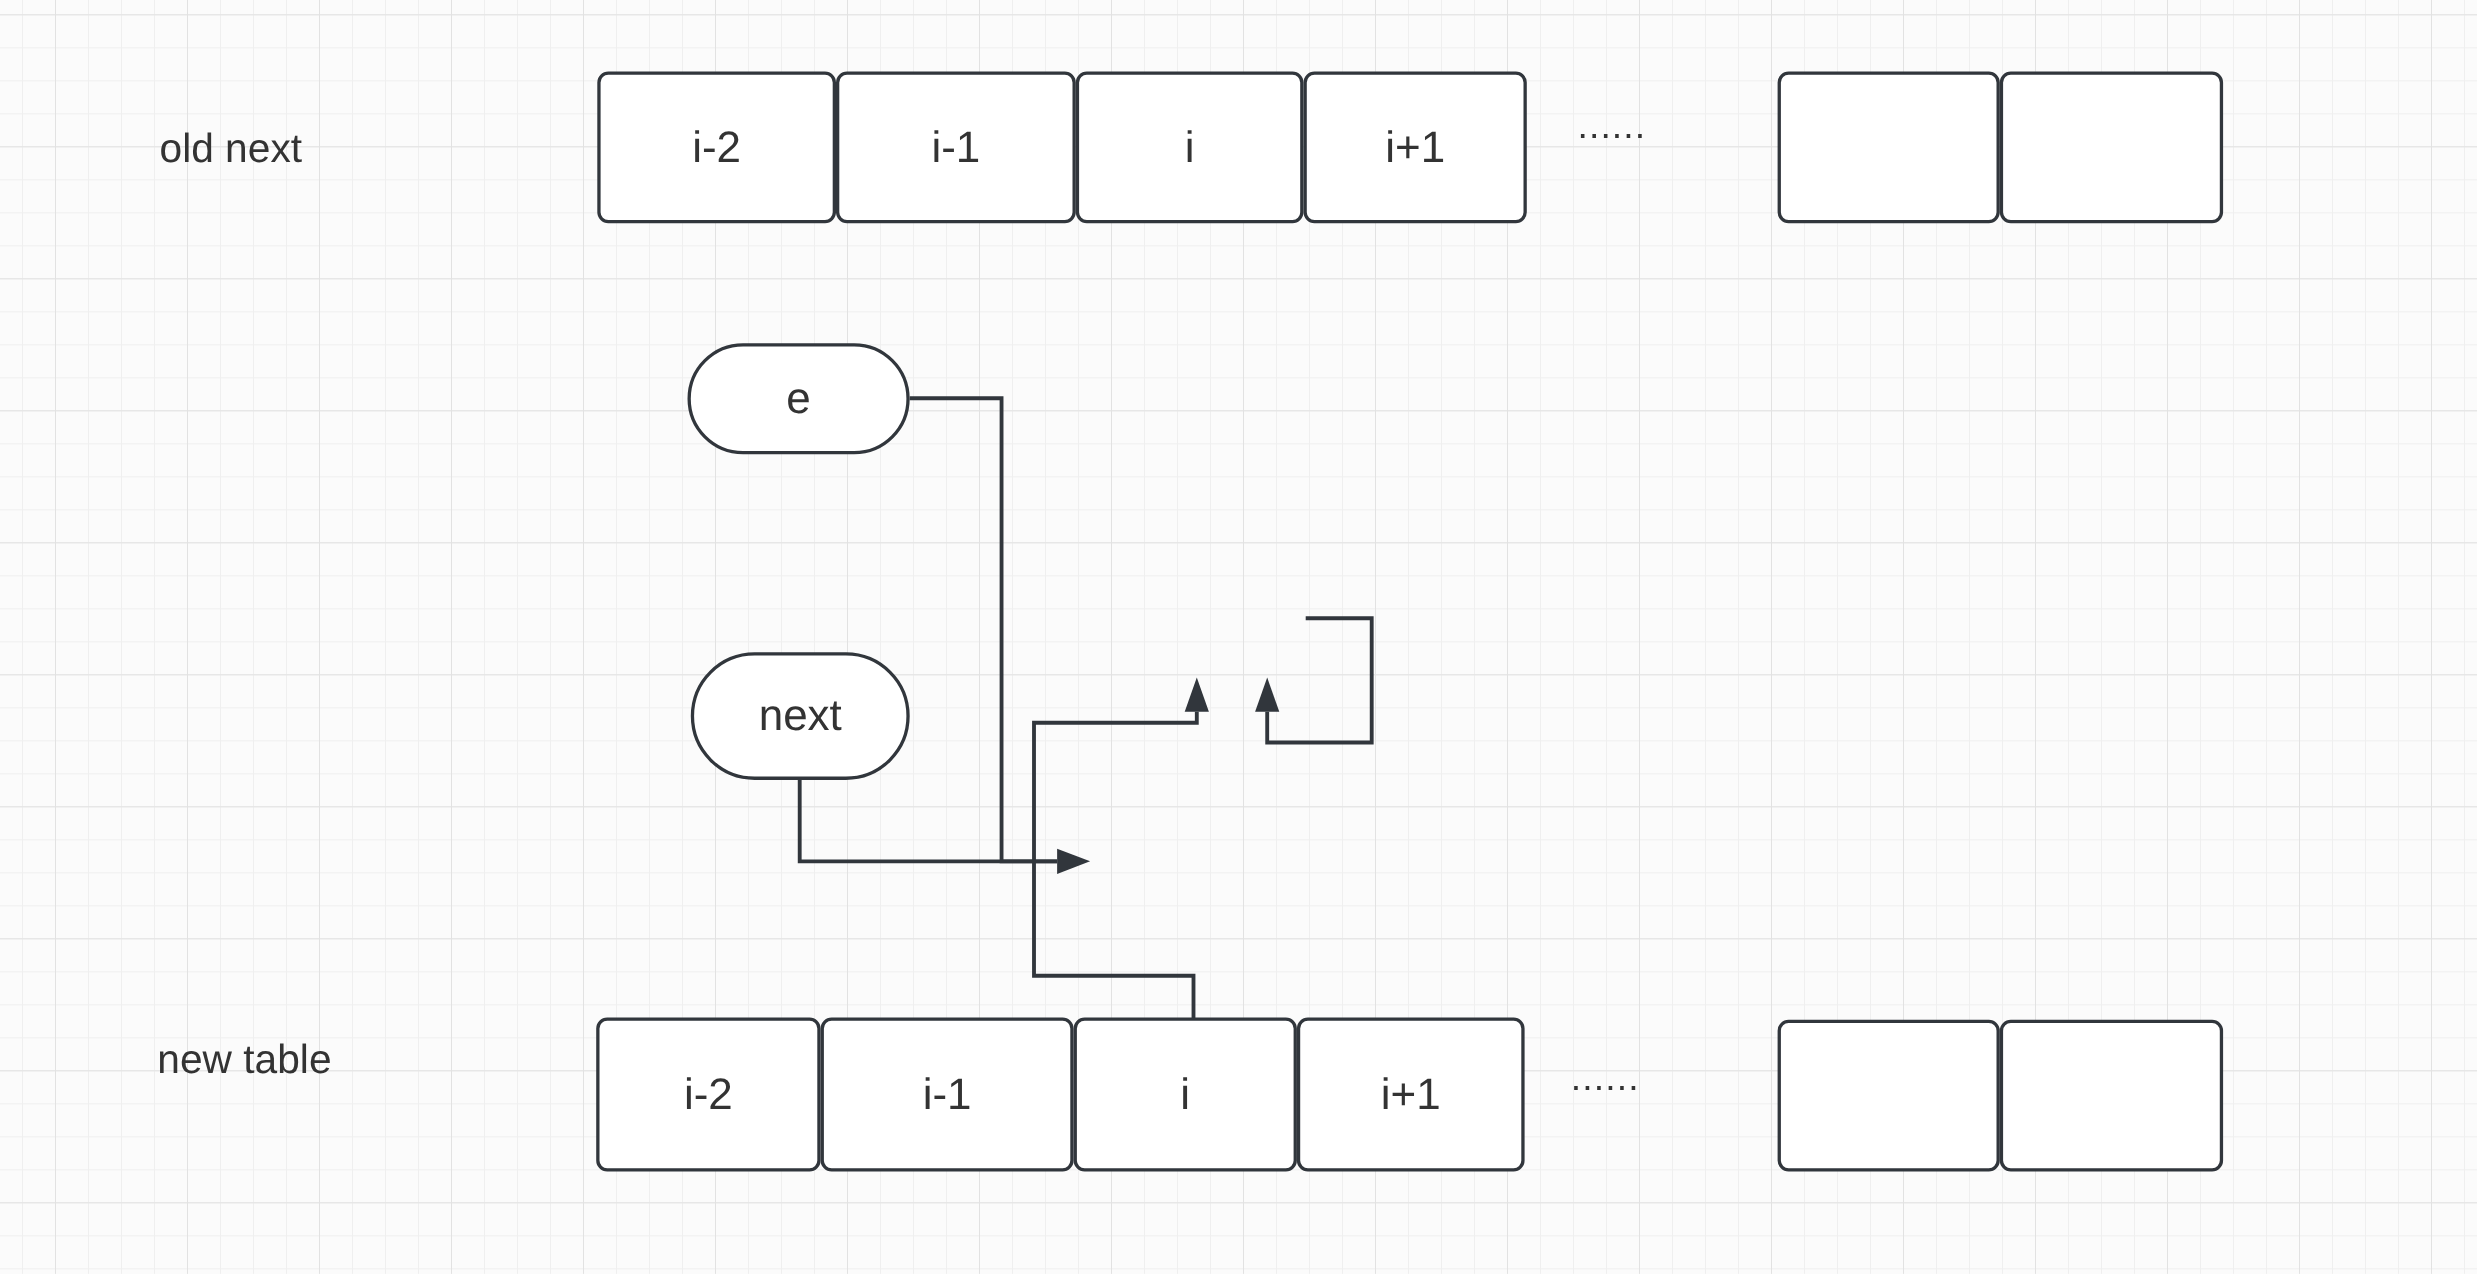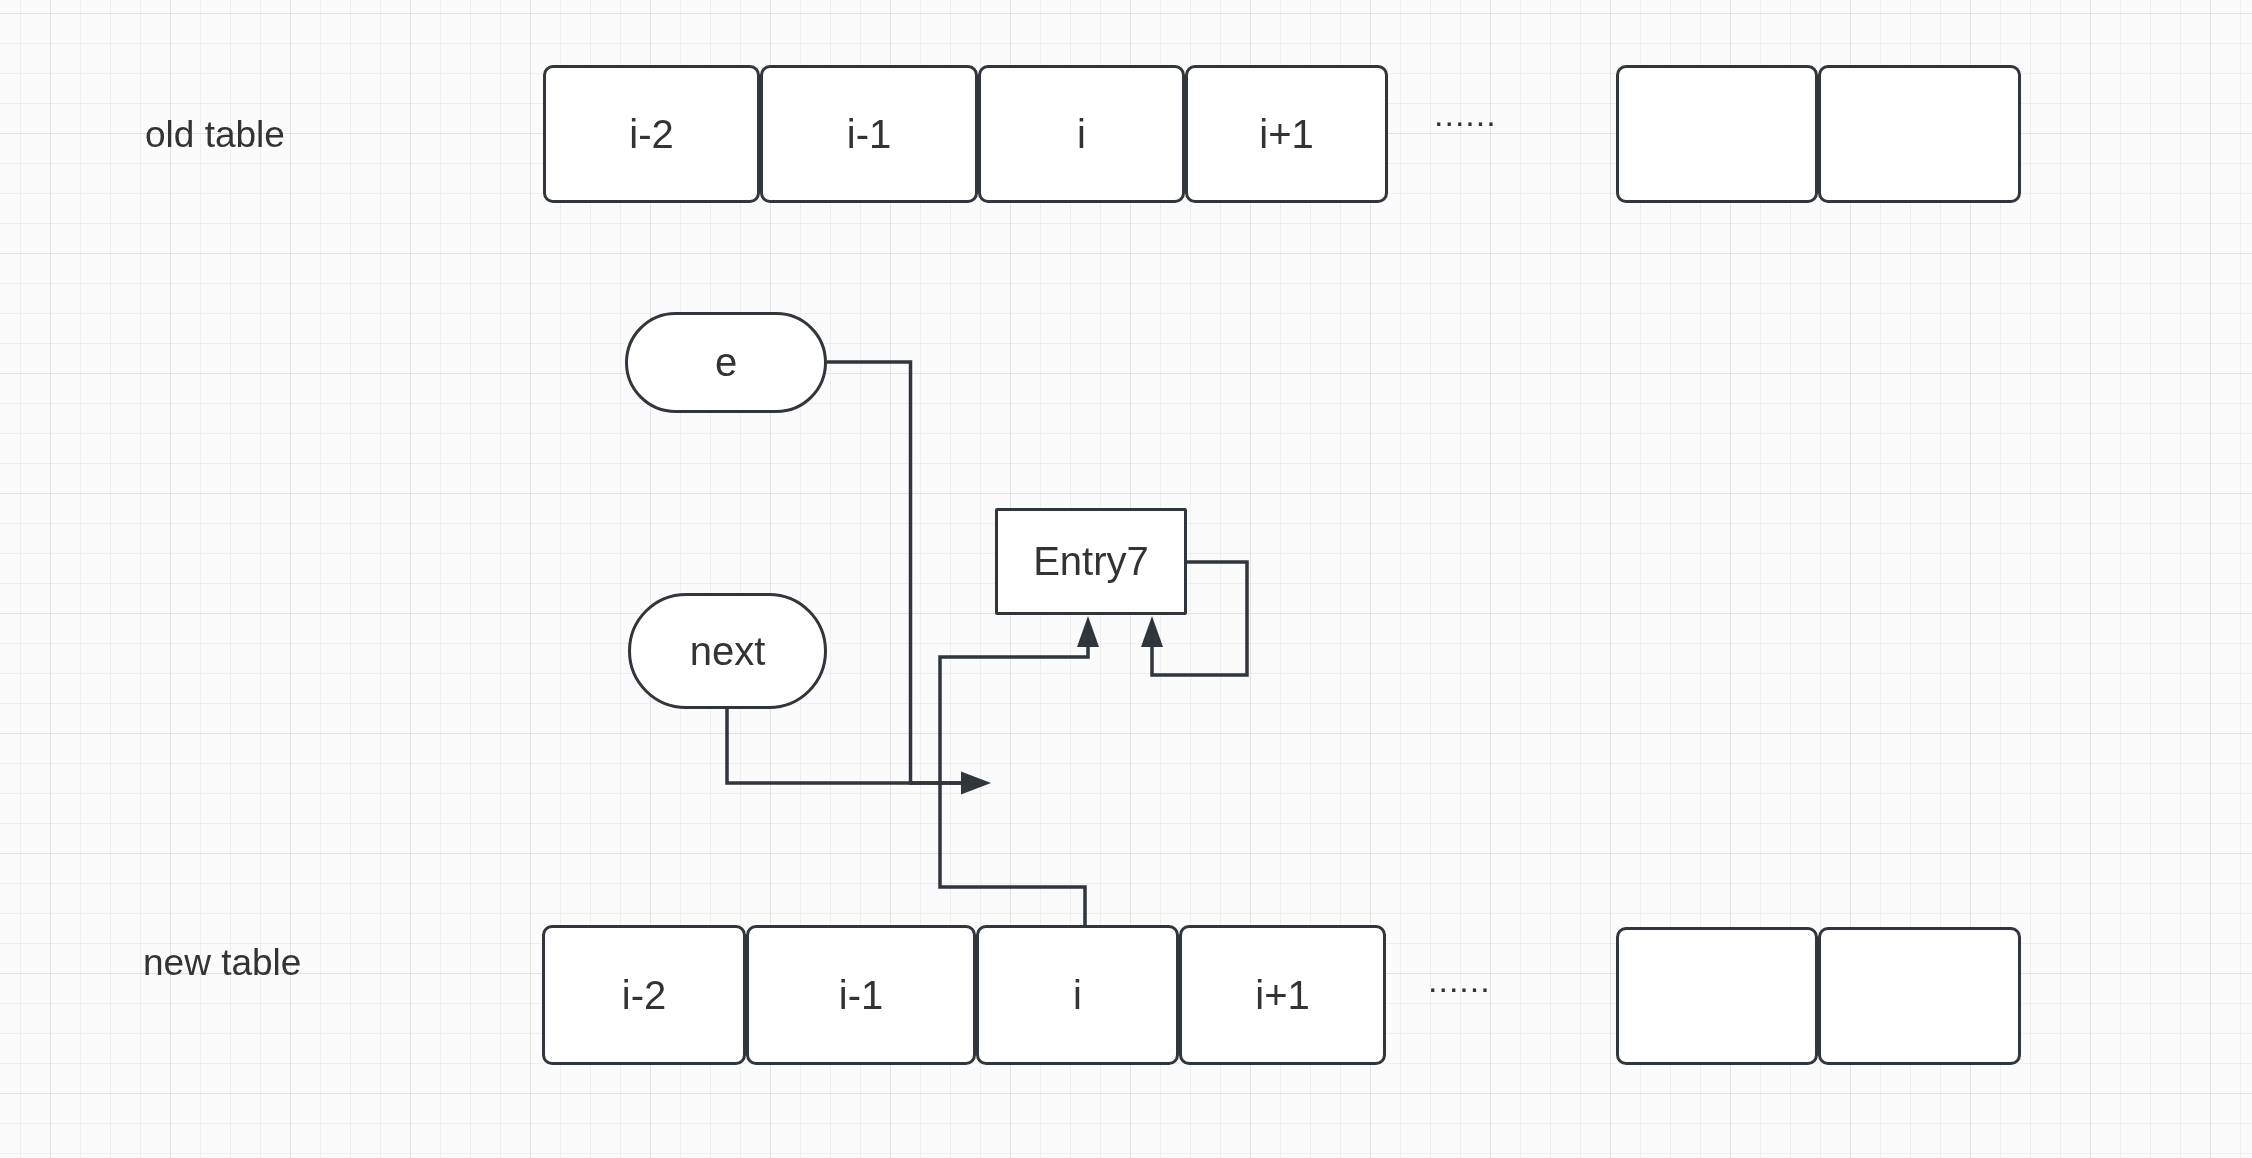--- a/index.html
+++ b/index.html
@@ -50,21 +50,21 @@
   <svg class="edges" viewBox="0 0 2252 1158">
     <path d="M 827 362 H 910.5 V 783 H 961"></path>
     <path d="M 727 697 V 783 H 961"></path>
     <polygon points="991,783 961,771.5 961,794.5"></polygon>
     <path d="M 1085 927 V 887 H 940 V 657 H 1088 V 647"></path>
     <polygon points="1088,616 1077,647 1099,647"></polygon>
     <path d="M 1187 562 H 1247 V 675 H 1152 V 647"></path>
     <polygon points="1152,616 1141,647 1163,647"></polygon>
   </svg>
 
-  <div class="row-label" style="left:145px;top:114px;">old table</div>
+  <div class="row-label" style="left:145px;top:114px;">old next</div>
   <div class="row-label" style="left:143px;top:942px;">new table</div>
 
   <div class="node cell" style="left:543px;top:65px;width:217px;height:138px;">
     <span>i-2</span>
   </div>
   <div class="node cell" style="left:760px;top:65px;width:218px;height:138px;">
     <span>i-1</span>
   </div>
   <div class="node cell" style="left:978px;top:65px;width:207px;height:138px;">
     <span>i</span>
@@ -76,23 +76,20 @@
   <div class="node cell" style="left:1616px;top:65px;width:202px;height:138px;"></div>
   <div class="node cell" style="left:1818px;top:65px;width:203px;height:138px;"></div>
 
   <div class="node stadium" style="left:625px;top:312px;width:202px;height:101px;">
     <span>e</span>
   </div>
   <div class="node stadium" style="left:628px;top:593px;width:199px;height:116px;">
     <span>next</span>
   </div>
 
-  <div class="node entry" style="left:995px;top:508px;width:192px;height:107px;">
-    <span>Entry7</span>
-  </div>
 
   <div class="node cell" style="left:542px;top:925px;width:204px;height:140px;">
     <span>i-2</span>
   </div>
   <div class="node cell" style="left:746px;top:925px;width:230px;height:140px;">
     <span>i-1</span>
   </div>
   <div class="node cell" style="left:976px;top:925px;width:203px;height:140px;">
     <span>i</span>
   </div>

